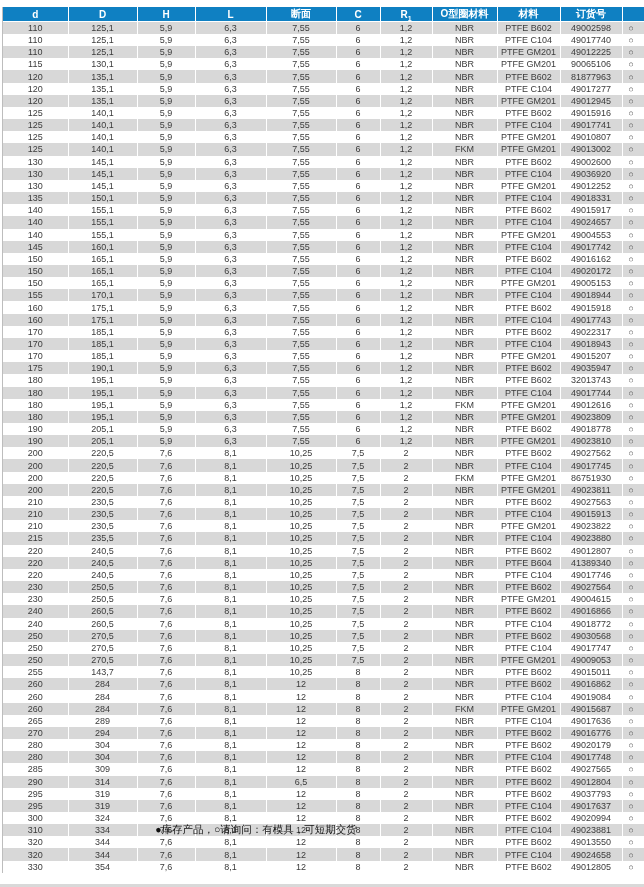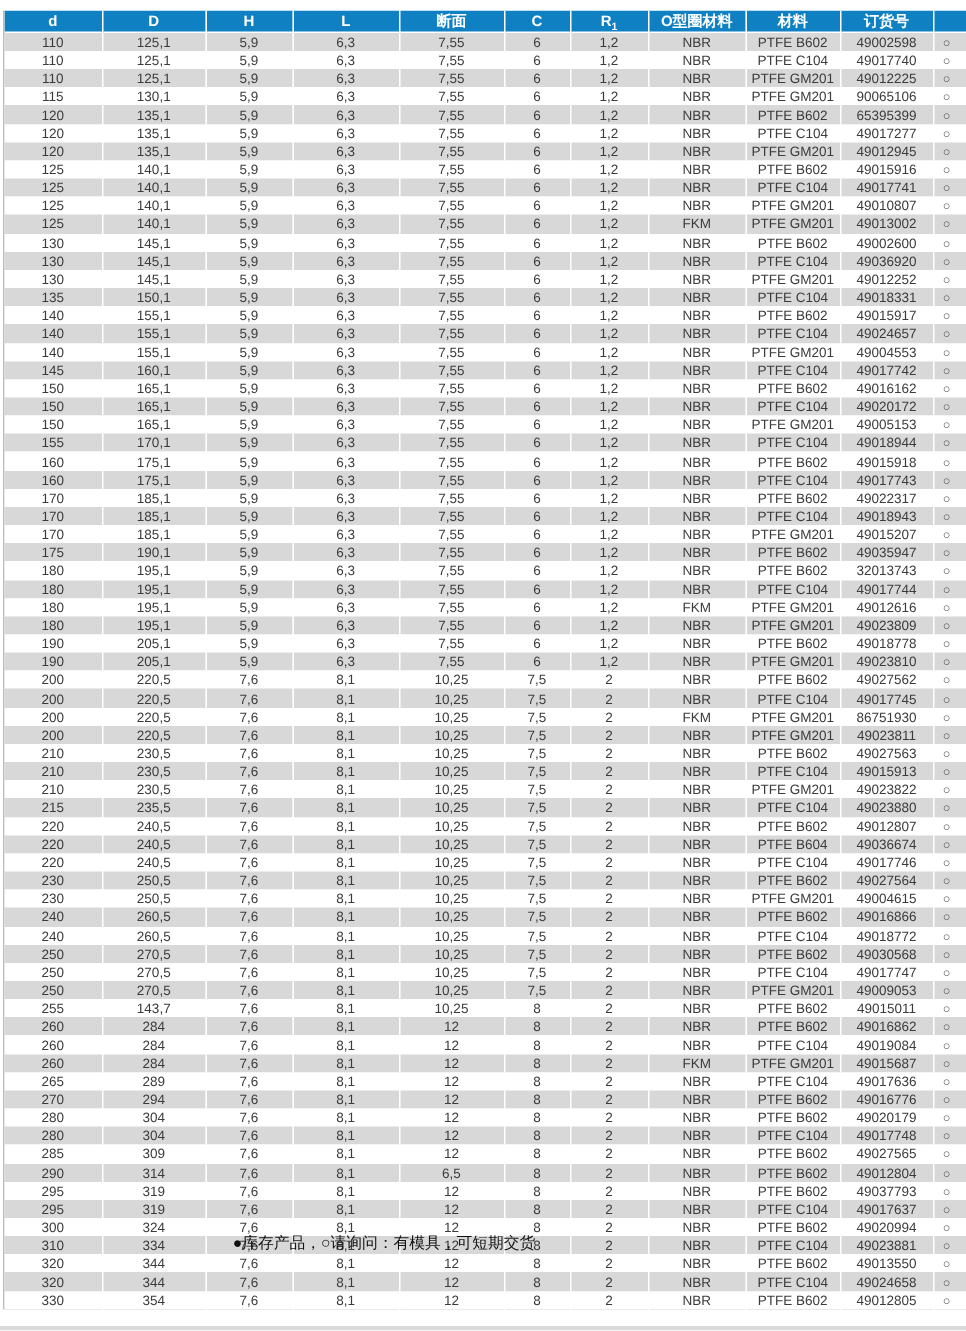--- a/index.html
+++ b/index.html
@@ -132,21 +132,21 @@
         <tr>
           <td>120</td>
           <td>135,1</td>
           <td>5,9</td>
           <td>6,3</td>
           <td>7,55</td>
           <td>6</td>
           <td>1,2</td>
           <td>NBR</td>
           <td>PTFE B602</td>
-          <td>65395399</td>
+          <td>81877963</td>
           <td class="avail"><span>○</span></td>
         </tr>
         <tr>
           <td>120</td>
           <td>135,1</td>
           <td>5,9</td>
           <td>6,3</td>
           <td>7,55</td>
           <td>6</td>
           <td>1,2</td>
@@ -652,21 +652,21 @@
         <tr>
           <td>220</td>
           <td>240,5</td>
           <td>7,6</td>
           <td>8,1</td>
           <td>10,25</td>
           <td>7,5</td>
           <td>2</td>
           <td>NBR</td>
           <td>PTFE B604</td>
-          <td>49036674</td>
+          <td>41389340</td>
           <td class="avail"><span>○</span></td>
         </tr>
         <tr>
           <td>220</td>
           <td>240,5</td>
           <td>7,6</td>
           <td>8,1</td>
           <td>10,25</td>
           <td>7,5</td>
           <td>2</td>

